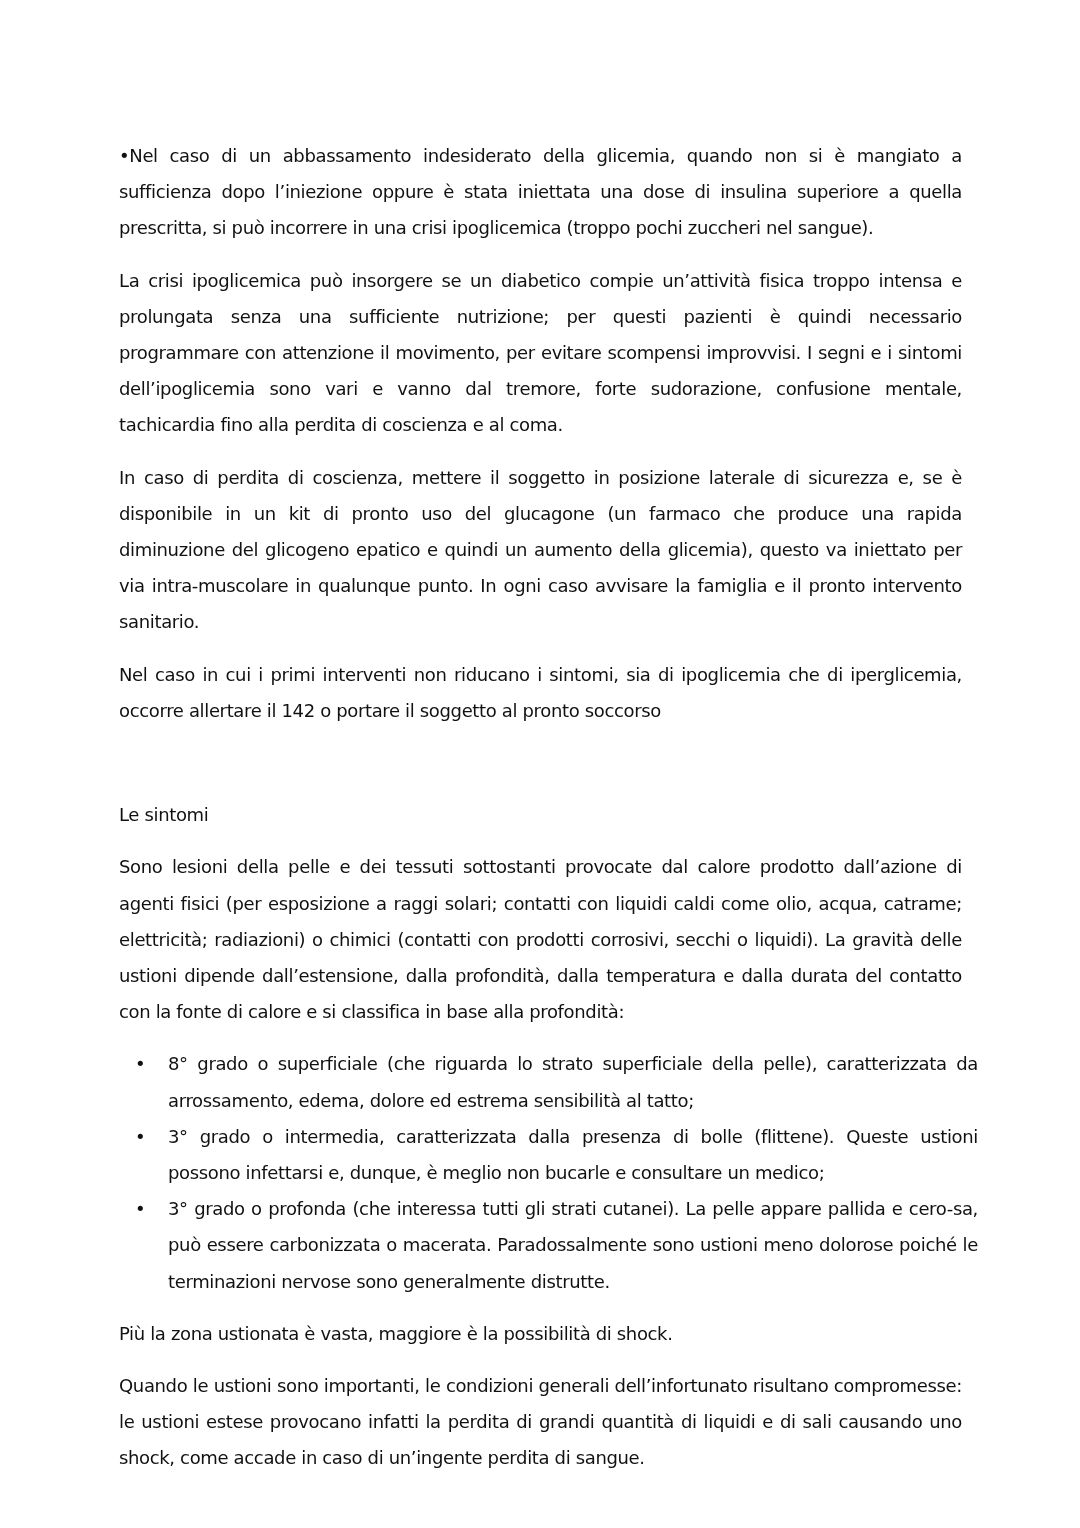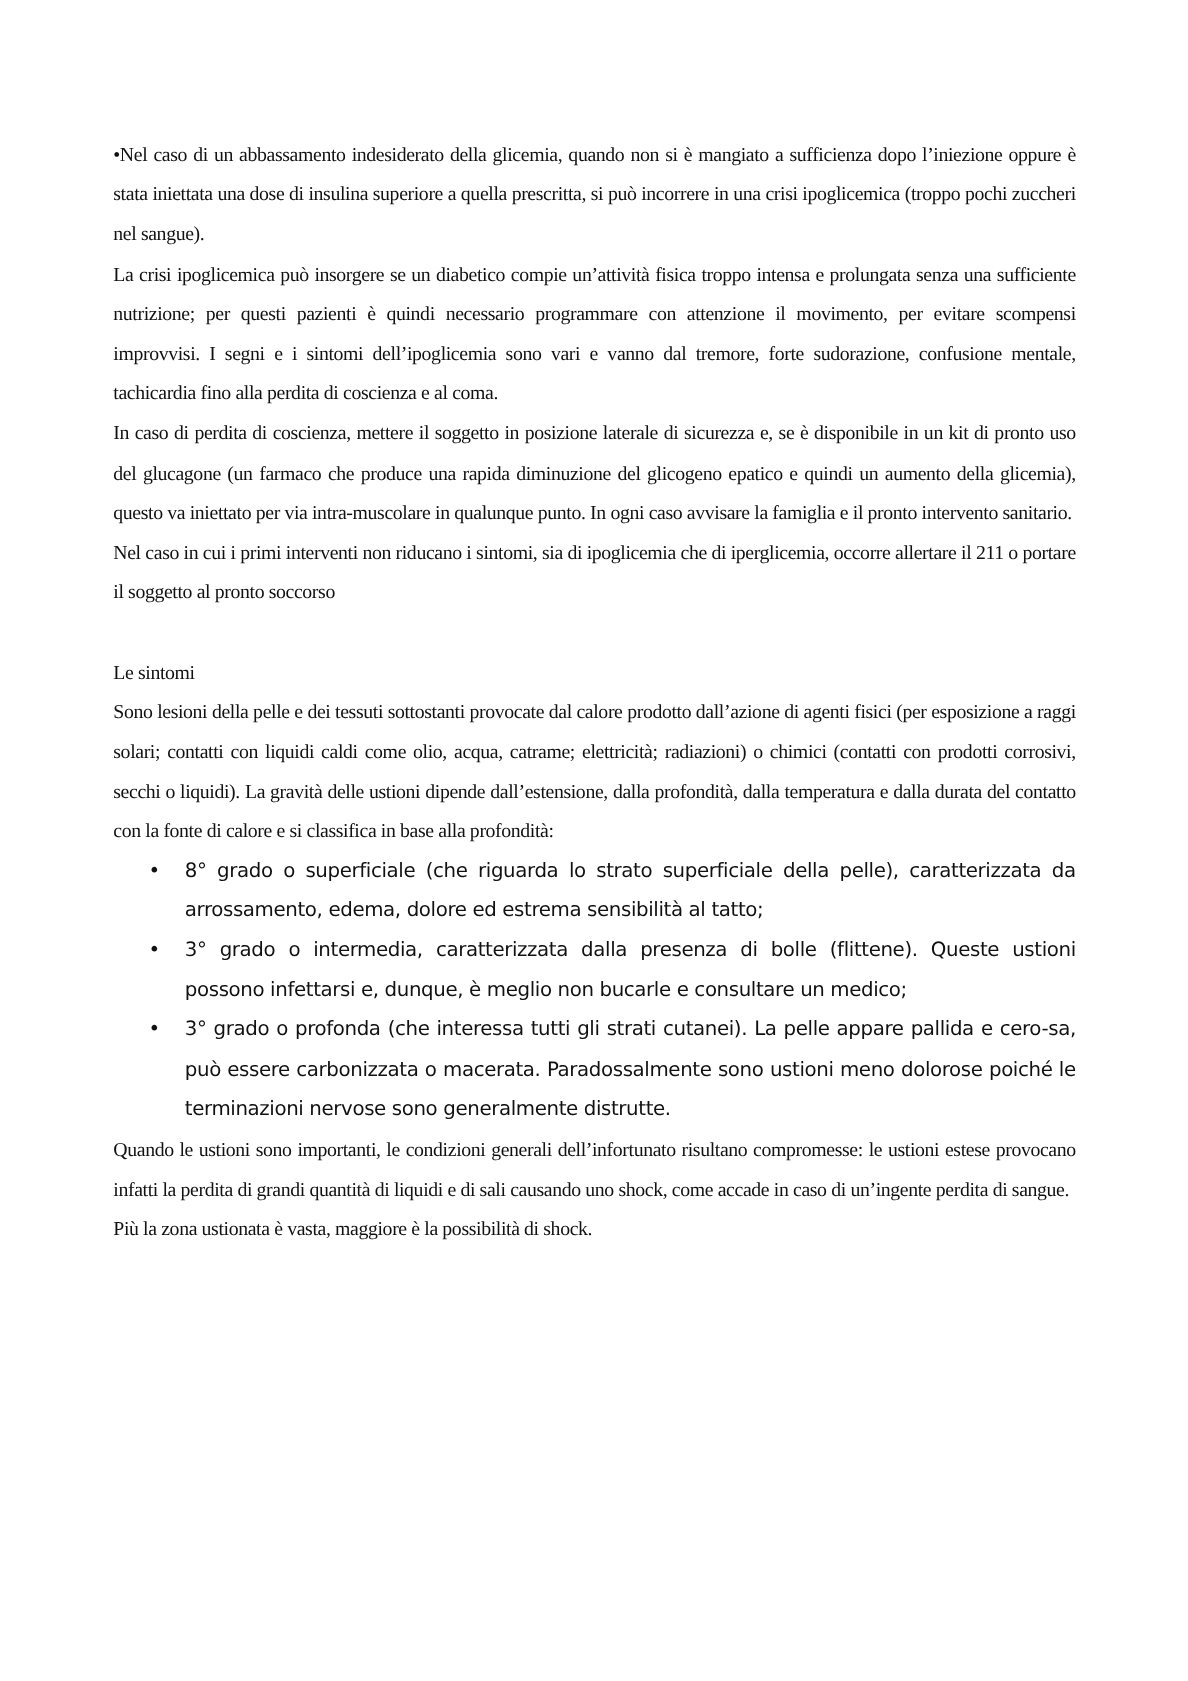--- a/index.html
+++ b/index.html
@@ -8,38 +8,38 @@
     position: absolute;
     left: 103px;
     top: 122px;
     width: 875px;
     font-family: "DejaVu Sans", sans-serif;
     font-size: 18px;
     line-height: 36.2px;
     color: #111111;
     letter-spacing: -0.35px;
   }
-  p { margin: 0; text-align: justify; font-family: Liberation Serif, serif; }
+  p { margin: 16px; text-align: justify; }
   .lastline-left { text-align-last: left; }
   .heading { font-weight: bold; letter-spacing: -0.2px; }
   .heading-red { color: #e8000e; font-weight: bold; letter-spacing: -0.2px; }
   .spacer { height: 36.2px; }
   ul { margin: 0; padding: 0; list-style: none; }
   ul li { position: relative; padding-left: 65px; text-align: justify; text-align-last: left; }
   ul li .bullet { position: absolute; left: 32px; top: 0; }
 </style>
 </head>
 <body>
 
 <div class="page">
   <p class="lastline-left">•Nel caso di un abbassamento indesiderato della glicemia, quando non si è mangiato a sufficienza dopo l’iniezione oppure è stata iniettata una dose di insulina superiore a quella prescritta, si può incorrere in una crisi ipoglicemica (troppo pochi zuccheri nel sangue).</p>
   <p class="lastline-left">La crisi ipoglicemica può insorgere se un diabetico compie un’attività fisica troppo intensa e prolungata senza una sufficiente nutrizione; per questi pazienti è quindi necessario programmare con attenzione il movimento, per evitare scompensi improvvisi. I segni e i sintomi dell’ipoglicemia sono vari e vanno dal tremore, forte sudorazione, confusione mentale, tachicardia fino alla perdita di coscienza e al coma.</p>
 
   <p class="lastline-left">In caso di perdita di coscienza, mettere il soggetto in posizione laterale di sicurezza e, se è disponibile in un kit di pronto uso del glucagone (un farmaco che produce una rapida diminuzione del glicogeno epatico e quindi un aumento della glicemia), questo va iniettato per via intra-muscolare in qualunque punto. In ogni caso avvisare la famiglia e il pronto intervento sanitario.</p>
-  <p class="lastline-left">Nel caso in cui i primi interventi non riducano i sintomi, sia di ipoglicemia che di iperglicemia, occorre allertare il 211 o portare il soggetto al pronto soccorso</p>
+  <p class="lastline-left">Nel caso in cui i primi interventi non riducano i sintomi, sia di ipoglicemia che di iperglicemia, occorre allertare il 142 o portare il soggetto al pronto soccorso</p>
 
   <div class="spacer"></div>
 
   <p>Le sintomi</p>
   <p class="lastline-left">Sono lesioni della pelle e dei tessuti sottostanti provocate dal calore prodotto dall’azione di agenti fisici (per esposizione a raggi solari; contatti con liquidi caldi come olio, acqua, catrame; elettricità; radiazioni) o chimici (contatti con prodotti corrosivi, secchi o liquidi). La gravità delle ustioni dipende dall’estensione, dalla profondità, dalla temperatura e dalla durata del contatto con la fonte di calore e si classifica in base alla profondità:</p>
 
   <ul>
     <li>
       <span class="bullet">•</span>
       <span>8° grado o superficiale (che riguarda lo strato superficiale della pelle), caratterizzata da arrossamento, edema, dolore ed estrema sensibilità al tatto;</span>
@@ -47,15 +47,15 @@
     <li>
       <span class="bullet">•</span>
       <span>3° grado o intermedia, caratterizzata dalla presenza di bolle (flittene). Queste ustioni possono infettarsi e, dunque, è meglio non bucarle e consultare un medico;</span>
     </li>
     <li>
       <span class="bullet">•</span>
       <span>3° grado o profonda (che interessa tutti gli strati cutanei). La pelle appare pallida e cero-sa, può essere carbonizzata o macerata. Paradossalmente sono ustioni meno dolorose poiché le terminazioni nervose sono generalmente distrutte.</span>
     </li>
   </ul>
 
+  <p class="lastline-left">Più la zona ustionata è vasta, maggiore è la possibilità di shock.</p>
   <p class="lastline-left">Quando le ustioni sono importanti, le condizioni generali dell’infortunato risultano compromesse: le ustioni estese provocano infatti la perdita di grandi quantità di liquidi e di sali causando uno shock, come accade in caso di un’ingente perdita di sangue.</p>
-  <p class="lastline-left">Più la zona ustionata è vasta, maggiore è la possibilità di shock.</p>
 </div>
 
 </body></html>

